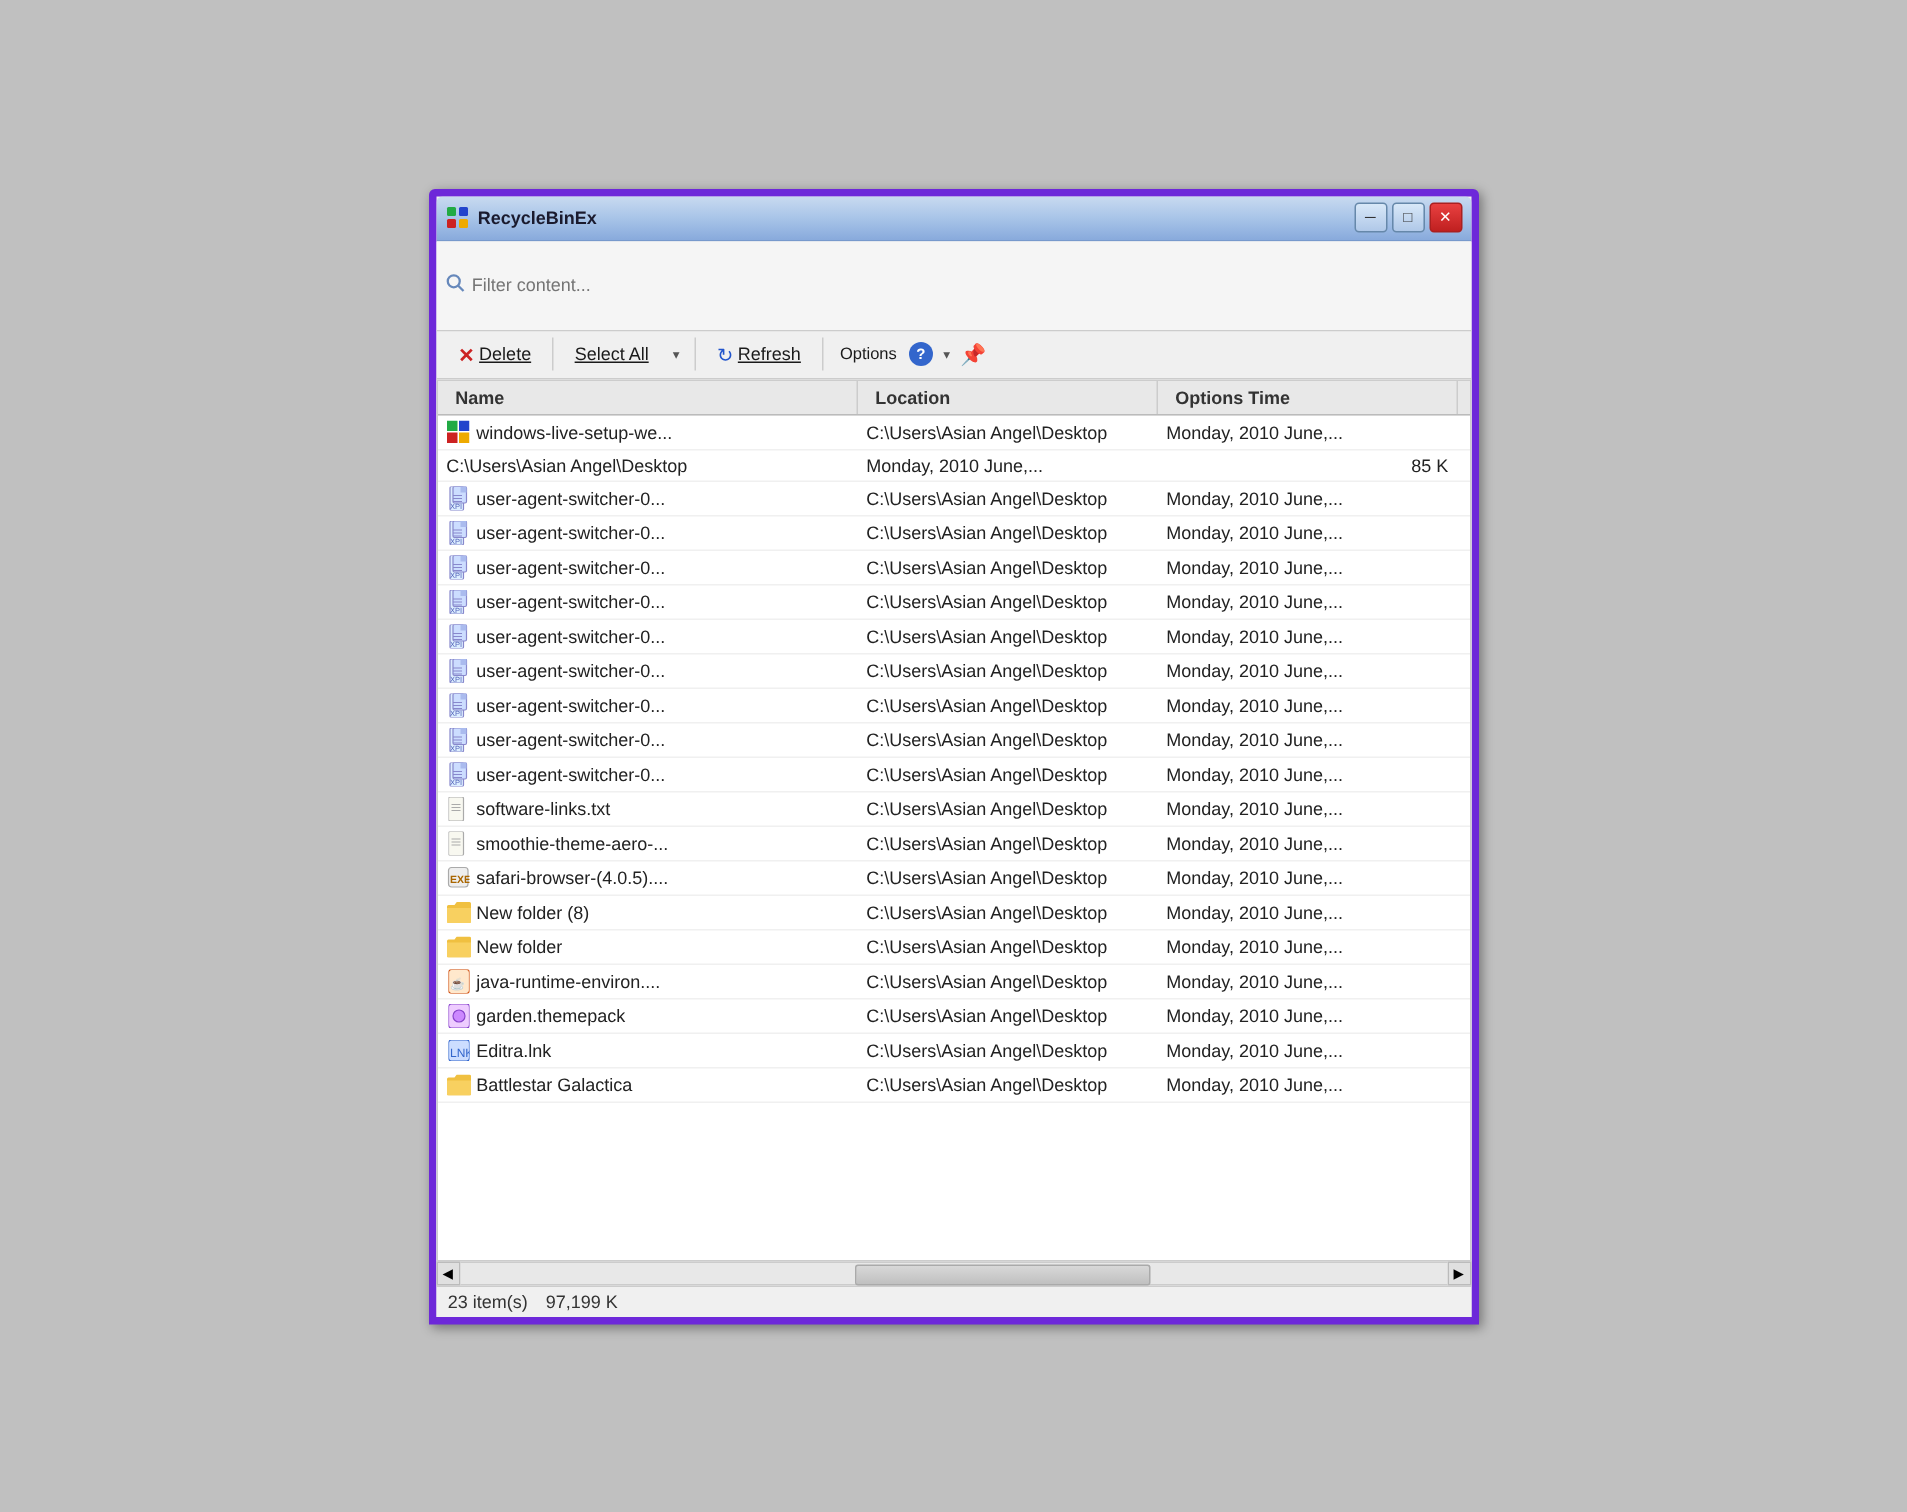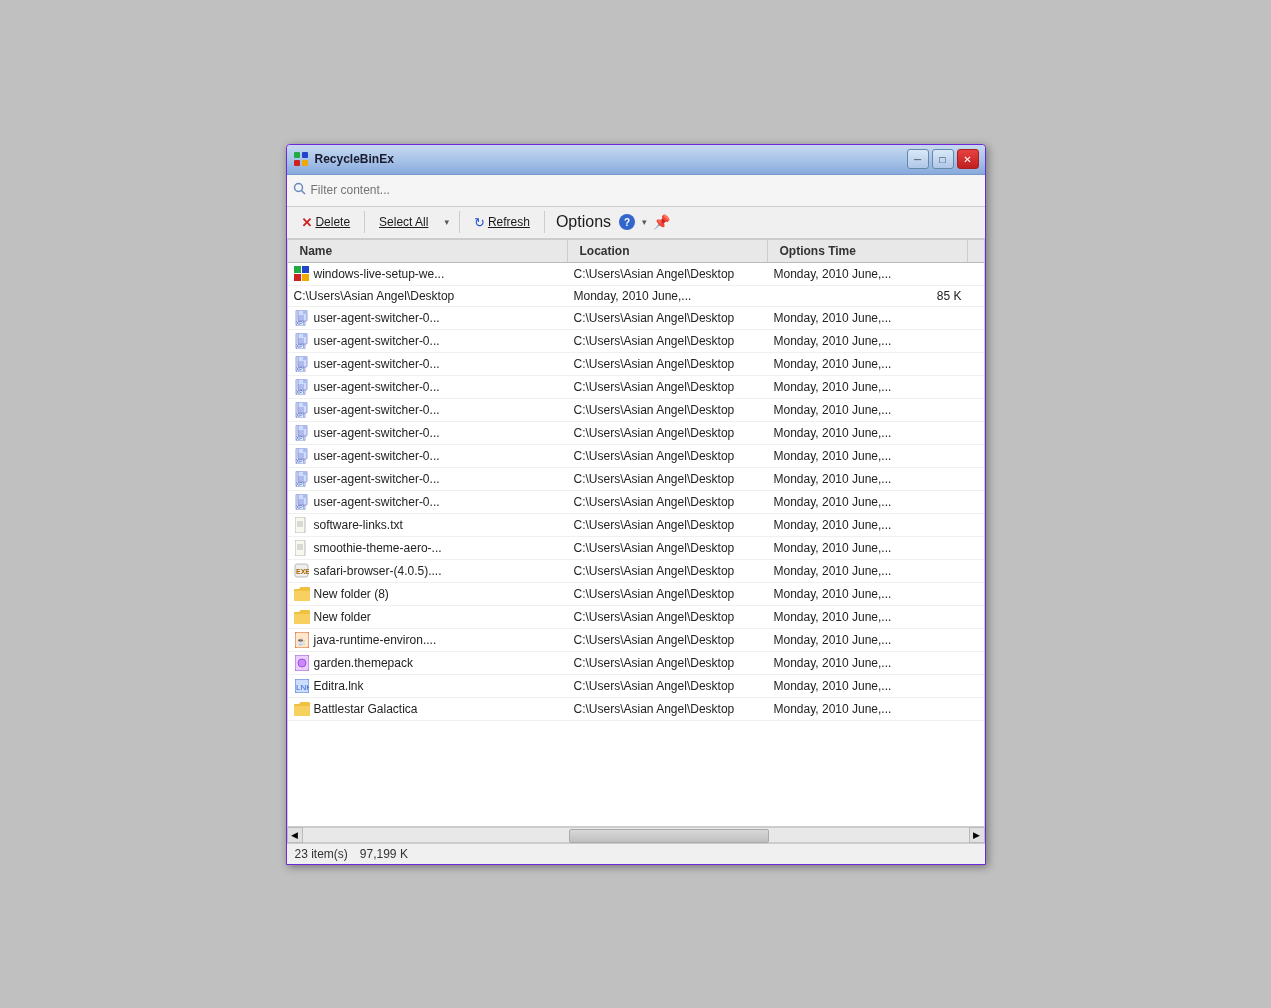--- a/index.html
+++ b/index.html
@@ -7,21 +7,21 @@
       background: #c0c0c0;
       font-family: 'Segoe UI', Tahoma, sans-serif;
       font-size: 12px;
       display: flex;
       justify-content: center;
       align-items: center;
       min-height: 100vh;
     }
     .window {
       width: 700px;
-      border: 1px solid #6d28d9;
+      border: 5px solid #6d28d9;
       box-shadow: 2px 2px 8px rgba(0,0,0,0.4);
       background: #f0f0f0;
       border-radius: 4px 4px 0 0;
     }
     .title-bar {
       background: linear-gradient(to bottom, #c8daf0 0%, #a8c4e8 50%, #88aadc 100%);
       height: 30px;
       display: flex;
       align-items: center;
       justify-content: space-between;
@@ -64,21 +64,21 @@
       color: #333;
     }
     .title-btn.close {
       background: linear-gradient(to bottom, #e84040, #c02020);
       color: white;
       border-color: #aa2020;
     }
     .filter-bar {
       background: #f5f5f5;
       border-bottom: 1px solid #ccc;
-      padding: 7px 6px;
+      padding: 21px 6px;
       display: flex;
       align-items: center;
       gap: 4px;
     }
     .filter-icon {
       color: #6688bb;
       font-size: 12px;
     }
     .filter-input {
       border: none;
@@ -128,21 +128,21 @@
       cursor: pointer;
       border: 1px solid transparent;
       border-radius: 2px;
     }
     .options-btn {
       display: flex;
       align-items: center;
       gap: 2px;
       padding: 2px 6px;
       cursor: pointer;
-      font-size: 16px;
+      font-size: 11px;
       color: #1a1a1a;
     }
     .help-circle {
       width: 16px;
       height: 16px;
       border-radius: 50%;
       background: #3366cc;
       color: white;
       font-size: 10px;
       font-weight: bold;

